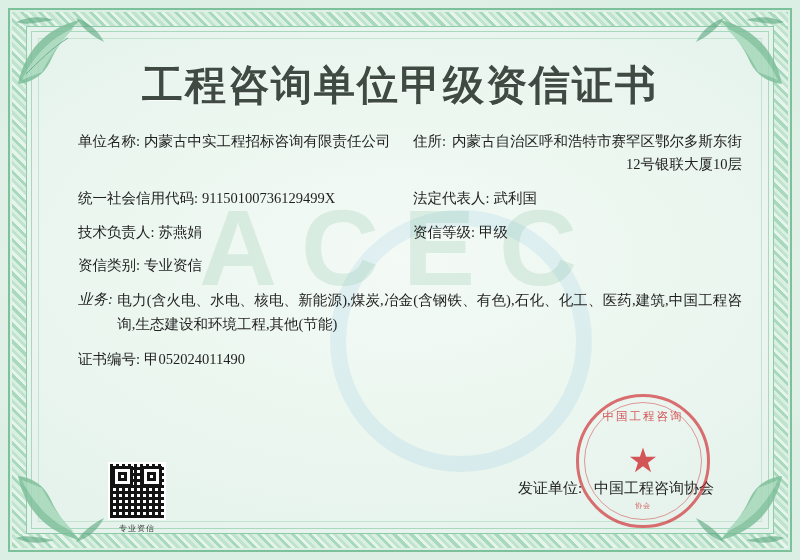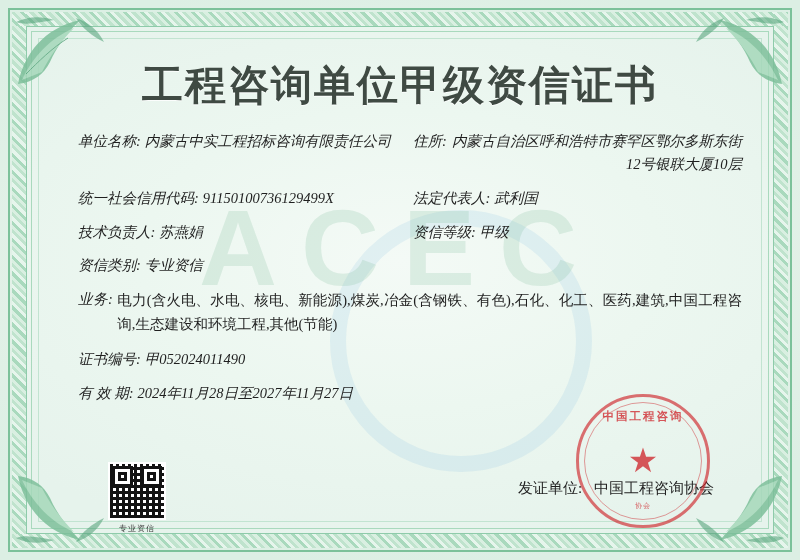--- a/index.html
+++ b/index.html
@@ -124,21 +124,20 @@
     top: 130px;
     font-size: 14.5px;
     color: #2f2f2f;
     line-height: 1.55;
   }
 
   .row {
     display: flex;
     align-items: flex-start;
     margin-bottom: 11px;
-    font-style: italic;
   }
   .col-left {
     width: 335px;
     display: flex;
     align-items: flex-start;
     flex: 0 0 335px;
   }
   .col-right {
     display: flex;
     align-items: flex-start;
@@ -211,21 +210,20 @@
     line-height: 1;
   }
   .seal-top-text {
     position: absolute;
     left: 0; right: 0; top: 12px;
     text-align: center;
     font-size: 11.5px;
     letter-spacing: 2px;
     color: rgba(206, 32, 38, 0.85);
     font-family: "Liberation Sans", "DejaVu Sans", sans-serif;
-    font-weight: bold;
   }
   .seal-bottom-text {
     position: absolute;
     left: 0; right: 0; bottom: 14px;
     text-align: center;
     font-size: 7px;
     letter-spacing: 1px;
     color: rgba(206, 32, 38, 0.8);
     font-family: "Liberation Sans", "DejaVu Sans", sans-serif;
   }
@@ -385,27 +383,20 @@
     </div>
 
     <div class="row">
       <div class="col-left">
         <span class="label">证书编号:</span>
         <span class="value">甲052024011490</span>
       </div>
       <div class="col-right"></div>
     </div>
 
-    <div class="row">
-      <div class="col-left">
-        <span class="label">有 效 期:</span>
-        <span class="value">2024年11月28日至2027年11月27日</span>
-      </div>
-      <div class="col-right"></div>
-    </div>
 
   </div>
 
   <div class="issuer">
     <span class="label">发证单位:</span>
     <span class="value">中国工程咨询协会</span>
   </div>
 
   <div class="seal">
     <div class="seal-inner"></div>

